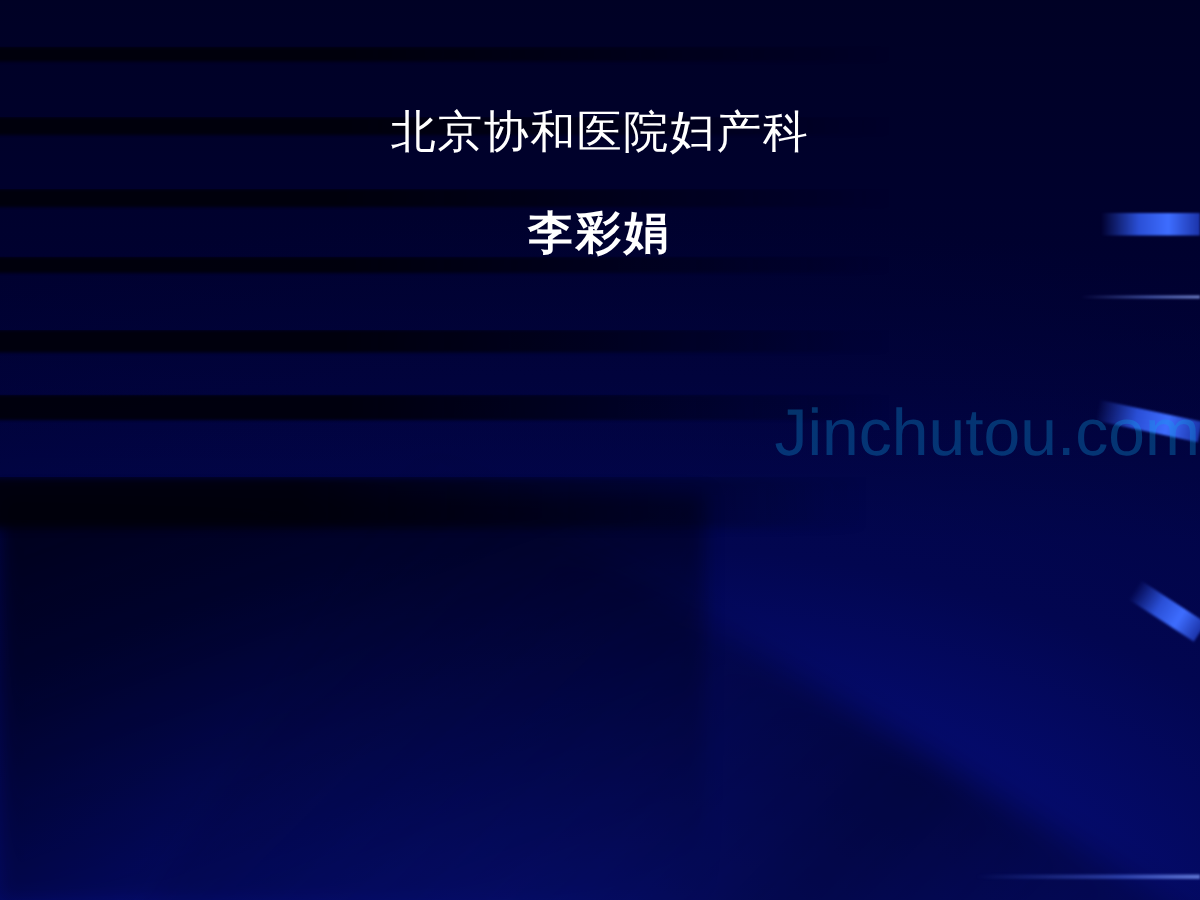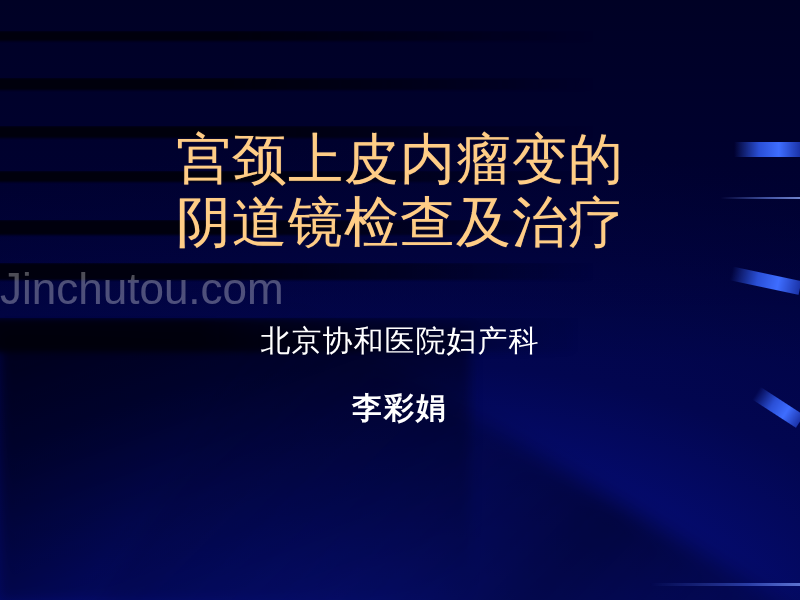--- a/index.html
+++ b/index.html
@@ -124,22 +124,22 @@
     font-weight: bold;
     letter-spacing: 2px;
     text-align: center;
   }
 
   
   .watermark {
     position: absolute;
     left: 0; right: 0;
     top: 264px;
-    text-align: left;
-    color: #ffffff;
+    text-align: right;
+    color: #0ea5e9;
     opacity: 0.30;
     font-size: 44px;
     font-weight: 400;
     letter-spacing: 0px;
     font-family: "Liberation Sans", "DejaVu Sans", sans-serif;
     pointer-events: none;
     user-select: none;
   }
 </style>
 </head>
@@ -164,19 +164,17 @@
 
   <div class="accent a1"></div>
   <div class="accent a4"></div>
   <div class="accent a2"></div>
   <div class="accent a3"></div>
   <div class="accent a5"></div>
 
   <div class="watermark">Jinchutou.com</div>
 
   <div class="content">
-    <div class="title">宫颈上皮内瘤变的
-阴道镜检查及治疗</div>
     <div class="subtitle">北京协和医院妇产科</div>
     <div class="author">李彩娟</div>
   </div>
 
 </div>
 
 </body></html>

